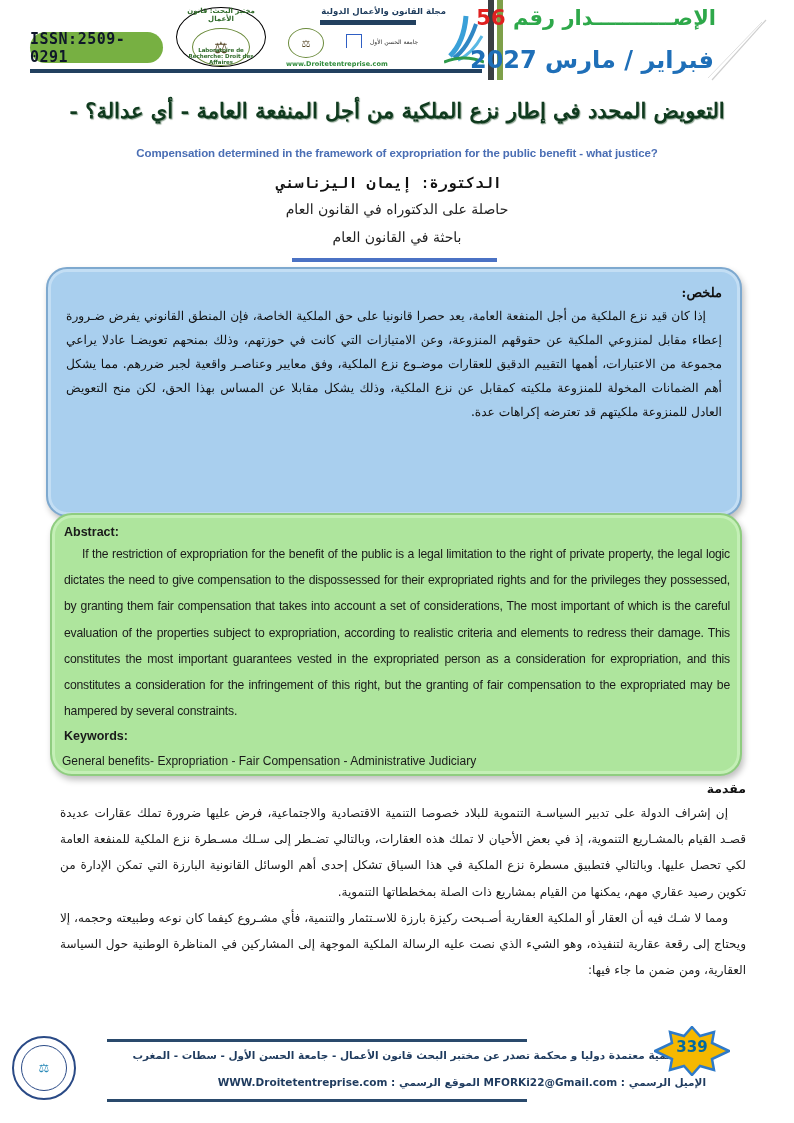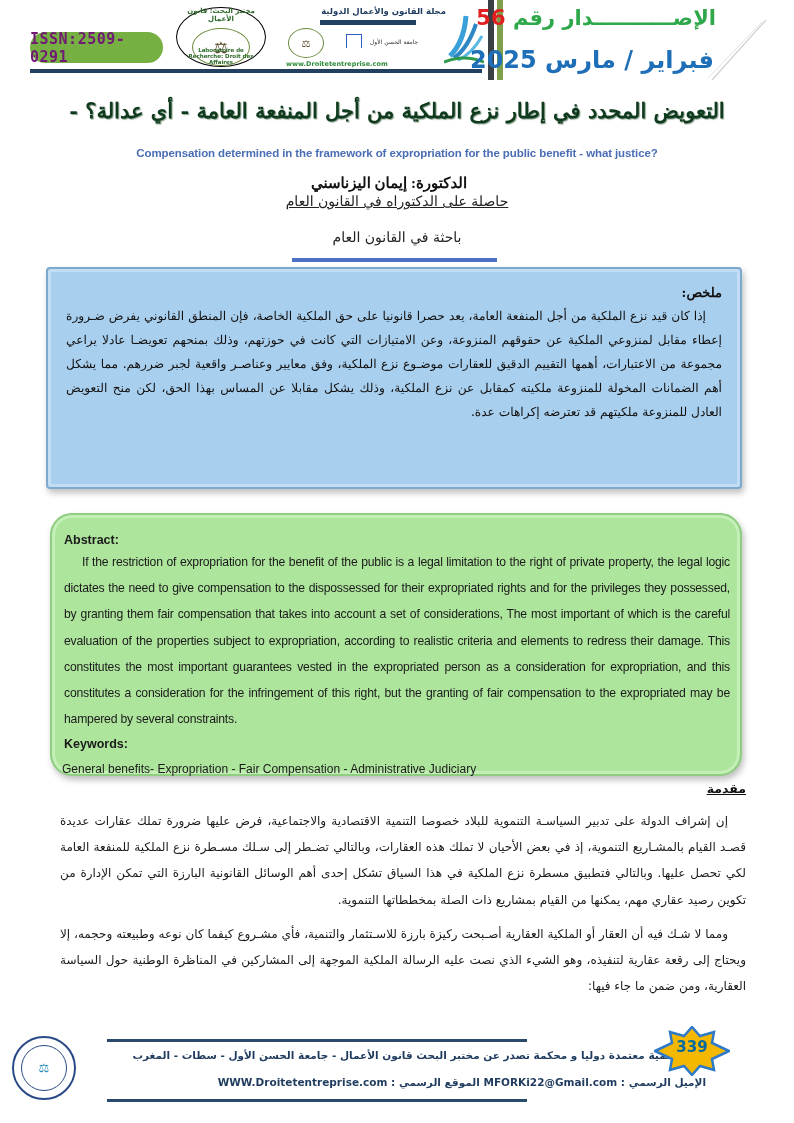--- a/index.html
+++ b/index.html
@@ -2,21 +2,21 @@
 <html><head>
 <meta charset="utf-8">
 <style>
   * { box-sizing: border-box; margin: 0; padding: 0; }
   html, body { width: 794px; height: 1123px; background: #ffffff; overflow: hidden; }
   body { position: relative; font-family: "DejaVu Serif", serif; color: #1a1a1a; }
 
   
   .issn-pill {
     position: absolute; left: 30px; top: 32px; width: 133px; height: 31px;
-    background: #77b042; border-radius: 16px; color: #701a75;
+    background: #77b042; border-radius: 16px; color: #0f172a;
     font-family: "DejaVu Sans Mono", monospace; font-weight: bold; font-size: 15px;
     display: flex; align-items: center; justify-content: center; letter-spacing: 0.5px;
   }
   .lab-seal {
     position: absolute; left: 176px; top: 7px; width: 90px; height: 60px;
     border: 1px solid #000000; border-radius: 50%;
     display: flex; align-items: flex-end; justify-content: center;
   }
   .lab-seal .inner {
     width: 58px; height: 38px; border: 1px solid #6a8a3a; border-radius: 50%;
@@ -80,68 +80,68 @@
     font-family: "DejaVu Serif", serif; font-weight: bold; font-size: 21px; color: #0f3a1e;
     text-shadow: 1px 1px 1px #8aa08e;
   }
   .title-en {
     position: absolute; left: 0; right: 0; top: 147px; text-align: center;
     font-family: "Liberation Sans", sans-serif; font-weight: bold; font-size: 11.5px; color: #4a6eb4;
     letter-spacing: -0.1px;
   }
   .author {
     position: absolute; left: 0; right: 16px; top: 174px; text-align: center; direction: rtl;
-    font-family: Liberation Serif, serif; font-weight: bold; font-size: 15px; color: #111;
+    font-family: Liberation Mono, monospace; font-weight: bold; font-size: 15px; color: #111;
   }
   .affil-1, .affil-2 {
     position: absolute; left: 0; right: 0; text-align: center; direction: rtl;
     font-family: "DejaVu Serif", serif; font-size: 14px; color: #222;
   }
-  .affil-1 { top: 193px; text-decoration: underline; }
+  .affil-1 { top: 201px; }
   .affil-2 { top: 229px; }
   .author-rule {
     position: absolute; left: 292px; width: 205px; top: 258px; height: 4px; background: #4b72c4;
   }
 
   
   .box-ar {
-    position: absolute; left: 46px; top: 267px; width: 696px; height: 222px;
-    background: #a9cfee; border: 2px solid #7ea9cf; border-radius: 4px;
+    position: absolute; left: 46px; top: 267px; width: 696px; height: 250px;
+    background: #a9cfee; border: 2px solid #7ea9cf; border-radius: 21px;
     box-shadow: 2px 4px 6px rgba(0,0,0,0.25), inset 0 0 0 3px #c3def4;
     direction: rtl; padding: 16px 18px 0 18px;
     font-family: "DejaVu Serif", serif; color: #111;
   }
   .box-ar .h { font-weight: bold; font-size: 13px; margin-bottom: 4px; }
   .box-ar .p { font-size: 12.2px; line-height: 24px; text-align: justify; text-indent: 16px; }
   .box-ar .kh { font-weight: bold; font-size: 13px; margin-top: 0px; padding-right: 16px; line-height: 24px; }
   .box-ar .kw { font-size: 12.2px; line-height: 26px; }
 
   
   .box-en {
     position: absolute; left: 50px; top: 513px; width: 692px; height: 263px;
     background: #aee59d; border: 2px solid #8fcd80; border-radius: 22px;
     box-shadow: 2px 4px 6px rgba(0,0,0,0.25), inset 0 0 0 3px #c4efb6;
-    padding: 16px 10px 0 12px;
+    padding: 8px 10px 0 12px;
     font-family: "Liberation Sans", sans-serif; color: #1a1a1a;
   }
   .box-en .h { font-weight: bold; font-size: 12.5px; line-height: 18px; }
   .box-en .p { font-size: 12.2px; line-height: 26.2px; text-align: justify; text-indent: 18px; letter-spacing: -0.2px; }
   .box-en .kh { font-weight: bold; font-size: 12.5px; line-height: 24px; }
   .box-en .kw { font-size: 12px; line-height: 26px; margin-left: -2px; }
 
   
   .intro-heading {
     position: absolute; right: 48px; top: 781px; direction: rtl;
-    font-family: "DejaVu Sans", sans-serif; font-weight: bold; font-size: 12.5px; text-decoration: underline; color: #111;
+    font-family: "DejaVu Sans", sans-serif; font-weight: bold; font-size: 12.5px; color: #111;
   }
   .body-text {
     position: absolute; left: 60px; right: 48px; top: 800px; direction: rtl;
     font-family: "DejaVu Sans", sans-serif; font-size: 12px; line-height: 26.2px; color: #1a1a1a; text-align: justify;
   }
-  .body-text p { text-indent: 18px; margin-top: 8px; }
+  .body-text p { text-indent: 18px; }
 
   
   .foot-seal {
     position: absolute; left: 12px; top: 1036px; width: 64px; height: 64px; border-radius: 50%;
     border: 2px solid #2a4a86; display: flex; align-items: center; justify-content: center;
   }
   .foot-seal .in {
     width: 46px; height: 46px; border: 1px solid #2a4a86; border-radius: 50%;
     display: flex; align-items: center; justify-content: center; font-size: 12px; color: #2a8ab8;
   }
@@ -187,21 +187,21 @@
   </svg>
 </div>
 <div class="header-rule"></div>
 <div class="vbar-dark"></div>
 <div class="vbar-green"></div>
 
 <div class="issue-line">
   <span>الإصـــــــــــدار رقم</span>
   <span class="issue-num">56</span>
 </div>
-<div class="date-line">فبراير / مارس 2025</div>
+<div class="date-line">فبراير / مارس 2027</div>
 <svg class="diag-deco" viewBox="0 0 60 64">
   <line x1="4" y1="62" x2="58" y2="2" stroke="#cfcfcf" stroke-width="1.2"></line>
   <line x1="0" y1="60" x2="54" y2="4" stroke="#e0e0e0" stroke-width="1"></line>
 </svg>
 
 <div class="title-ar">التعويض المحدد في إطار نزع الملكية من أجل المنفعة العامة - أي عدالة؟ -</div>
 <div class="title-en">Compensation determined in the framework of expropriation for the public benefit - what justice?</div>
 <div class="author">الدكتورة: إيمان اليزناسني</div>
 <div class="affil-1">حاصلة على الدكتوراه في القانون العام</div>
 <div class="affil-2">باحثة في القانون العام</div>

